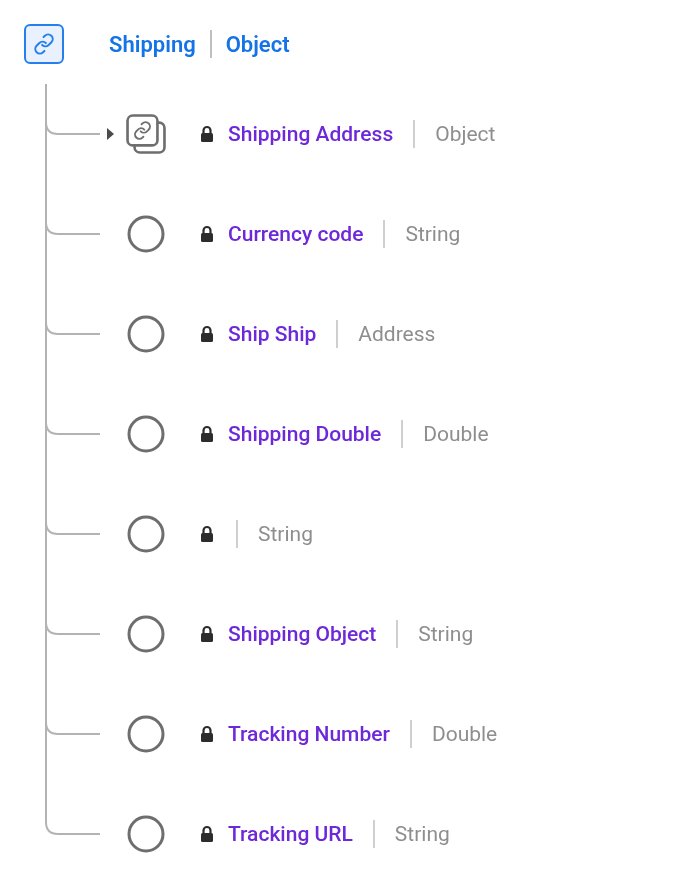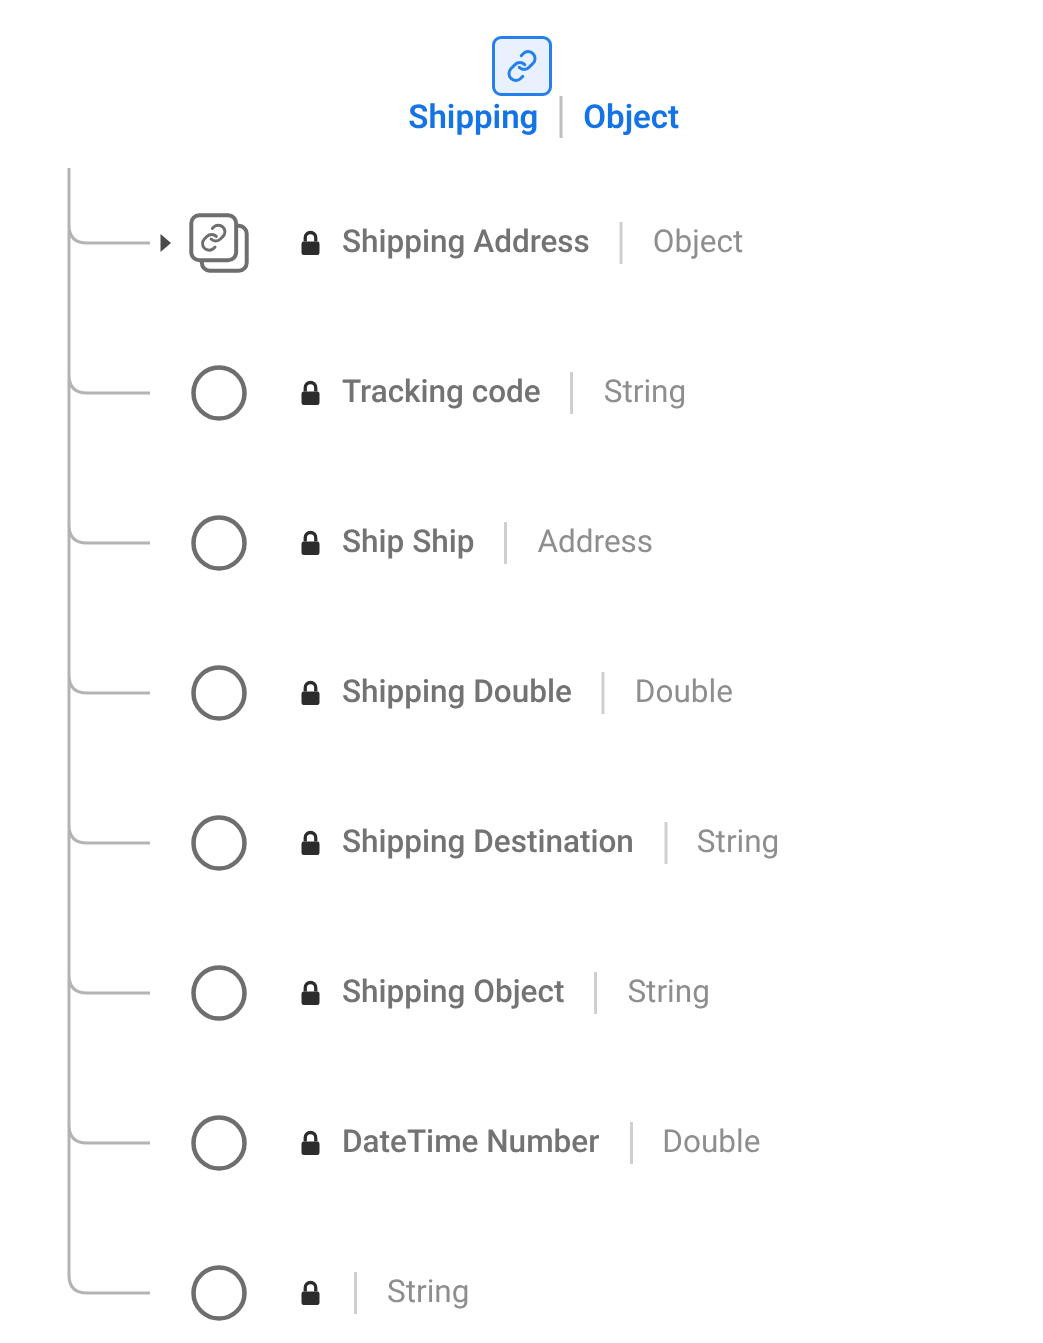--- a/index.html
+++ b/index.html
@@ -9,23 +9,22 @@
       padding: 24px;
       width: 695px;
       color: #2c2c2c;
     }
     .tree {
       position: relative;
     }
     .root-row {
       display: flex;
       align-items: center;
-      gap: 0;
+      gap: 15px;
       margin-bottom: 20px;
-      flex-direction: column;
     }
     .root-icon {
       width: 40px;
       height: 40px;
       border: 2px solid #2680eb;
       border-radius: 6px;
       background: #e8f1fd;
       display: flex;
       align-items: center;
       justify-content: center;
@@ -92,21 +91,21 @@
     }
     .lock {
       width: 18px;
       height: 18px;
       color: #2c2c2c;
       display:flex; align-items:center; justify-content:center;
     }
     .field-name {
       font-size: 21px;
       font-weight: 500;
-      color: #737373;
+      color: #6d28d9;
     }
     .sep {
       width: 2px;
       height: 28px;
       background: #cfcfcf;
       margin: 0 8px;
     }
     .field-type {
       font-size: 21px;
       color: #8e8e8e;
@@ -173,21 +172,21 @@
             <circle cx="20" cy="20" r="17" fill="#ffffff" stroke="#6e6e6e" stroke-width="3"></circle>
           </svg>
         </div>
         <div class="field-content">
           <span class="lock">
             <svg width="16" height="18" viewBox="0 0 16 18">
               <rect x="2" y="8" width="12" height="9" rx="1.5" fill="#2c2c2c"></rect>
               <path d="M4.5 8 V5.5 a3.5 3.5 0 0 1 7 0 V8" fill="none" stroke="#2c2c2c" stroke-width="2.2"></path>
             </svg>
           </span>
-          <span class="field-name">Tracking code</span>
+          <span class="field-name">Currency code</span>
           <span class="sep"></span>
           <span class="field-type">String</span>
         </div>
       </div>
       <div class="child-row">
         <svg class="connector" viewBox="0 0 56 100" width="56" height="100">
           <path d="M2 0 L2 100 M2 38 Q2 50 14 50 L56 50" fill="none" stroke="#b3b3b3" stroke-width="2"></path>
         </svg>
         <div class="chevron"></div>
         <div class="node-icon">
@@ -239,21 +238,20 @@
             <circle cx="20" cy="20" r="17" fill="#ffffff" stroke="#6e6e6e" stroke-width="3"></circle>
           </svg>
         </div>
         <div class="field-content">
           <span class="lock">
             <svg width="16" height="18" viewBox="0 0 16 18">
               <rect x="2" y="8" width="12" height="9" rx="1.5" fill="#2c2c2c"></rect>
               <path d="M4.5 8 V5.5 a3.5 3.5 0 0 1 7 0 V8" fill="none" stroke="#2c2c2c" stroke-width="2.2"></path>
             </svg>
           </span>
-          <span class="field-name">Shipping Destination</span>
           <span class="sep"></span>
           <span class="field-type">String</span>
         </div>
       </div>
       <div class="child-row">
         <svg class="connector" viewBox="0 0 56 100" width="56" height="100">
           <path d="M2 0 L2 100 M2 38 Q2 50 14 50 L56 50" fill="none" stroke="#b3b3b3" stroke-width="2"></path>
         </svg>
         <div class="chevron"></div>
         <div class="node-icon">
@@ -283,21 +281,21 @@
             <circle cx="20" cy="20" r="17" fill="#ffffff" stroke="#6e6e6e" stroke-width="3"></circle>
           </svg>
         </div>
         <div class="field-content">
           <span class="lock">
             <svg width="16" height="18" viewBox="0 0 16 18">
               <rect x="2" y="8" width="12" height="9" rx="1.5" fill="#2c2c2c"></rect>
               <path d="M4.5 8 V5.5 a3.5 3.5 0 0 1 7 0 V8" fill="none" stroke="#2c2c2c" stroke-width="2.2"></path>
             </svg>
           </span>
-          <span class="field-name">DateTime Number</span>
+          <span class="field-name">Tracking Number</span>
           <span class="sep"></span>
           <span class="field-type">Double</span>
         </div>
       </div>
       <div class="child-row">
         <svg class="connector" viewBox="0 0 56 100" width="56" height="100">
           <path d="M2 0 L2 38 Q2 50 14 50 L56 50" fill="none" stroke="#b3b3b3" stroke-width="2"></path>
         </svg>
         <div class="chevron"></div>
         <div class="node-icon">
@@ -305,19 +303,20 @@
             <circle cx="20" cy="20" r="17" fill="#ffffff" stroke="#6e6e6e" stroke-width="3"></circle>
           </svg>
         </div>
         <div class="field-content">
           <span class="lock">
             <svg width="16" height="18" viewBox="0 0 16 18">
               <rect x="2" y="8" width="12" height="9" rx="1.5" fill="#2c2c2c"></rect>
               <path d="M4.5 8 V5.5 a3.5 3.5 0 0 1 7 0 V8" fill="none" stroke="#2c2c2c" stroke-width="2.2"></path>
             </svg>
           </span>
+          <span class="field-name">Tracking URL</span>
           <span class="sep"></span>
           <span class="field-type">String</span>
         </div>
       </div>
     </div>
 
 </div>
 
 </body></html>

